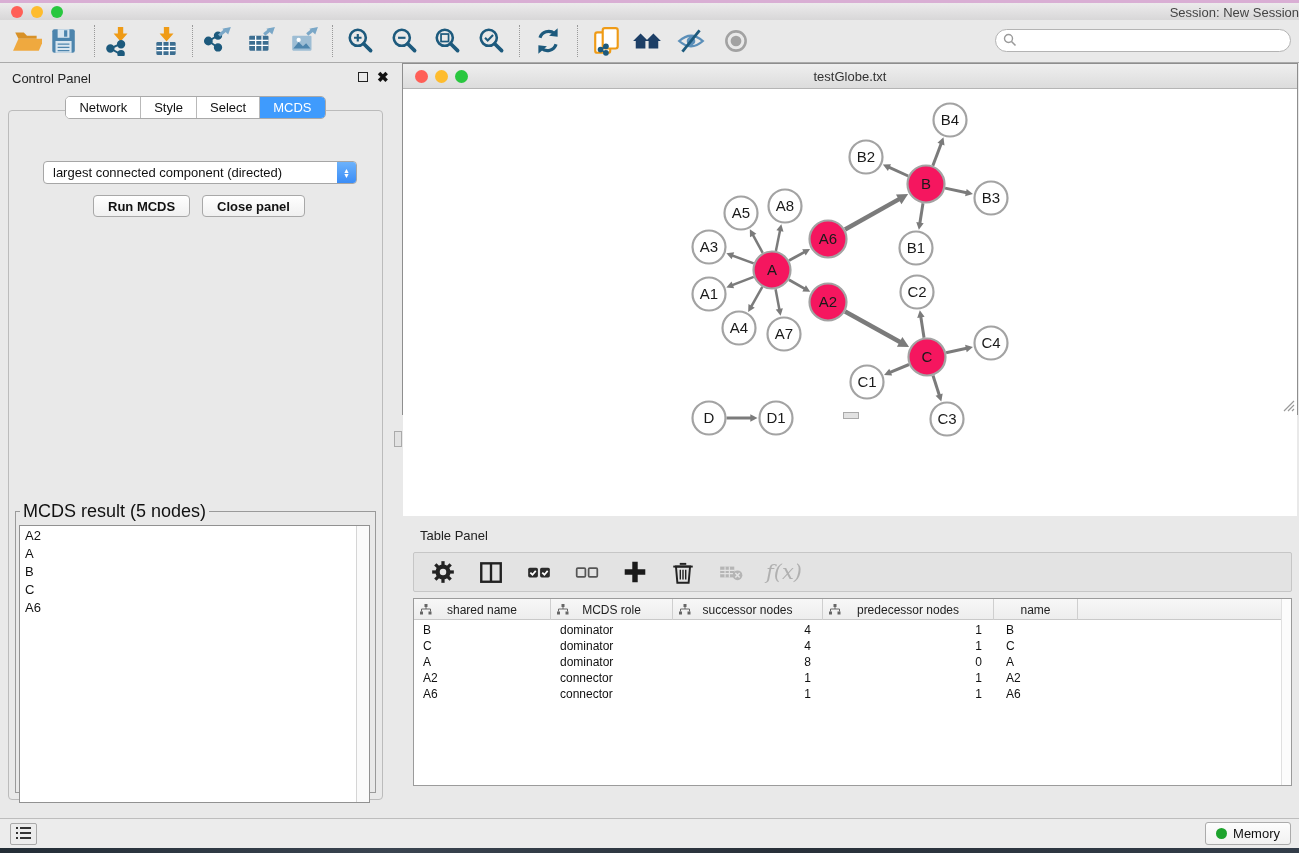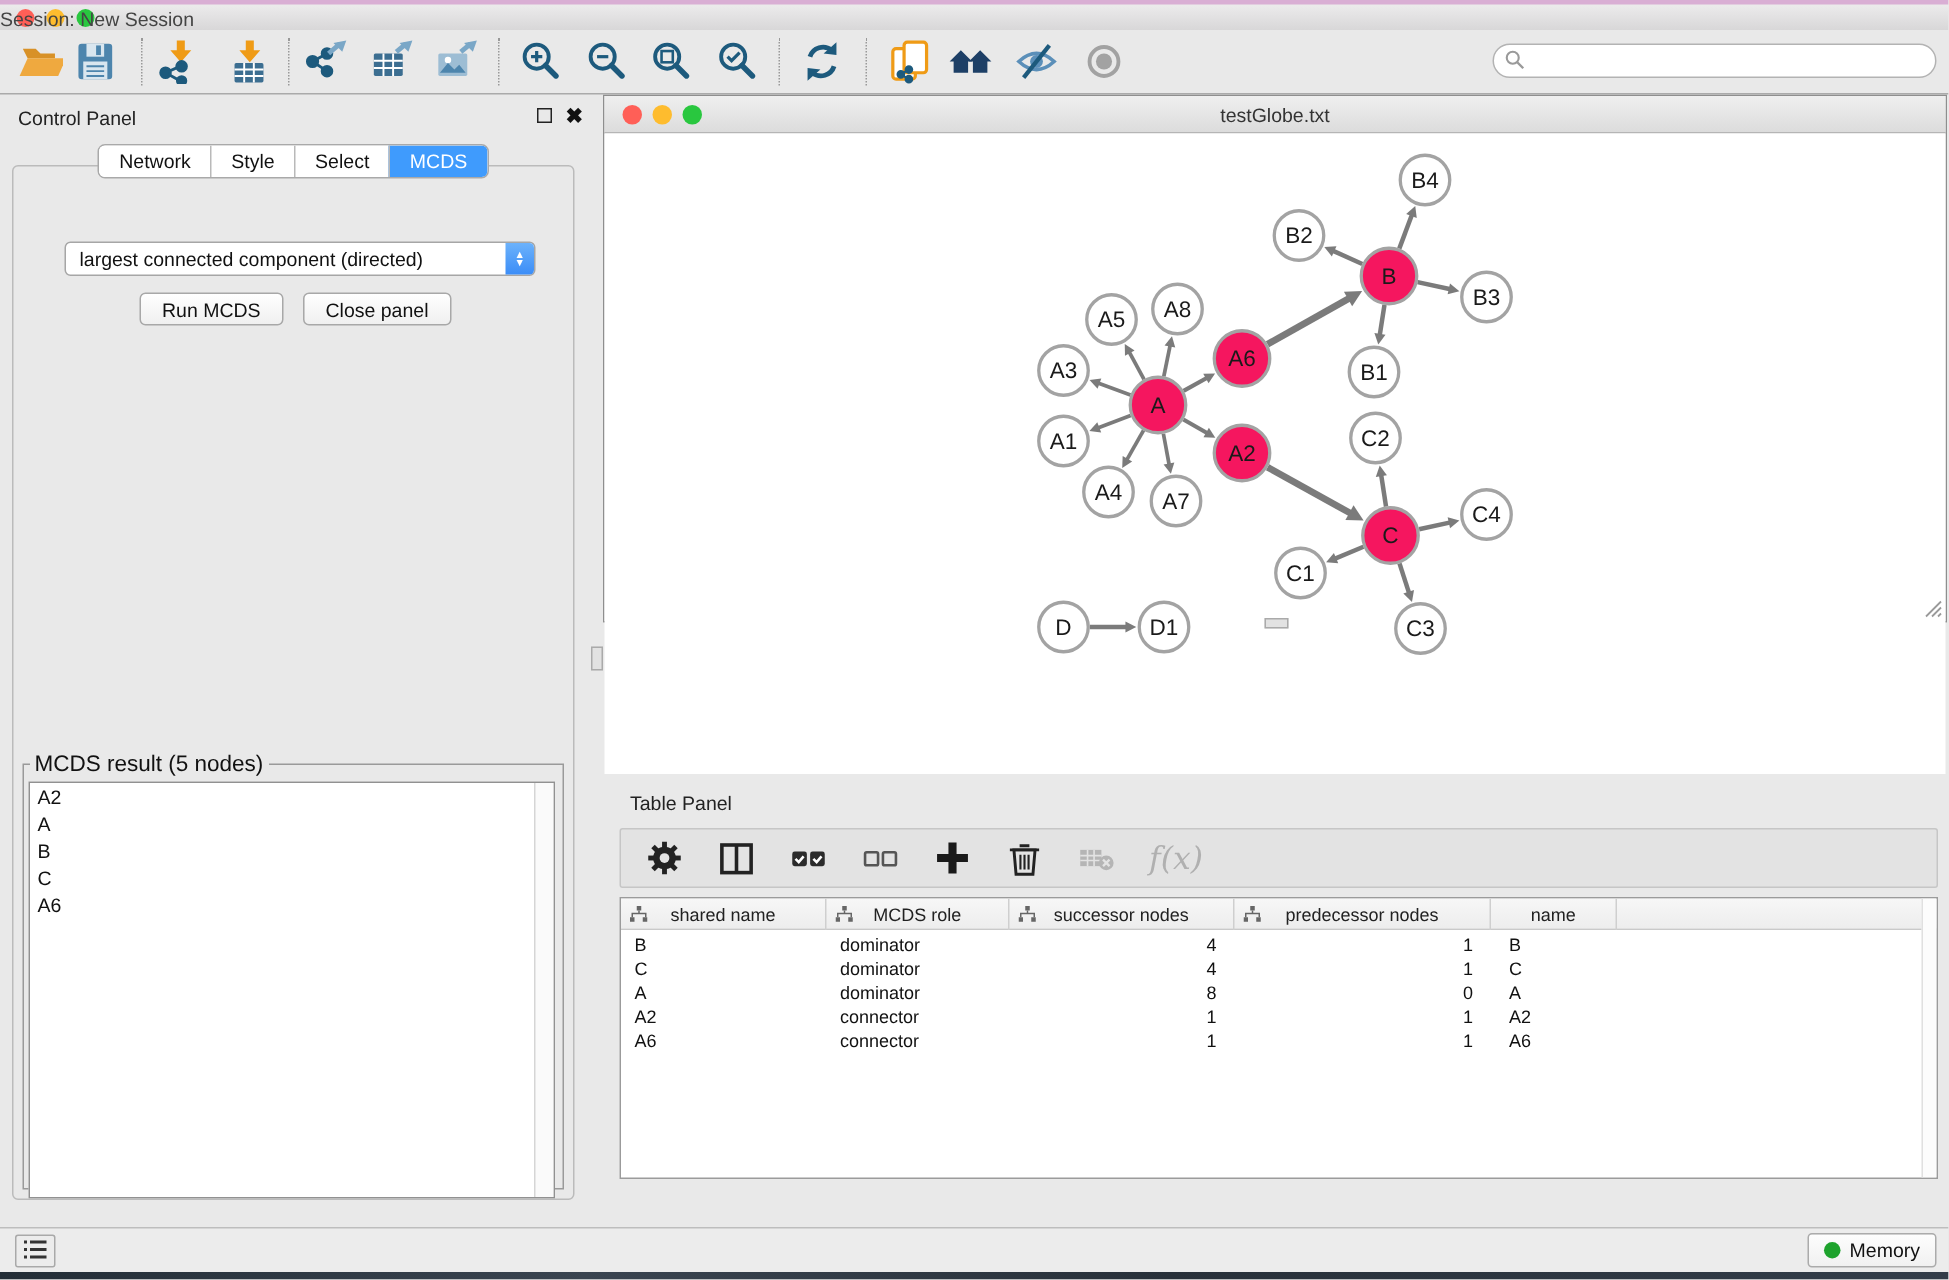--- a/index.html
+++ b/index.html
@@ -4,21 +4,21 @@
 <style>
   * { margin:0; padding:0; box-sizing:border-box; }
   html,body { width:1299px; height:853px; overflow:hidden; }
   body { font-family:"Liberation Sans", sans-serif; background:#e9e9e9; position:relative; }
   .abs { position:absolute; }
 
   
   #titlebar { left:0; top:0; width:1299px; height:20px;
     background:linear-gradient(#ecebec,#d8d7d8); border-top:3px solid #d9aed4; }
   #titlebar .tl { width:12px; height:12px; border-radius:50%; top:3px; }
-  #session-title { width:100%; text-align:left; top:2px; font-size:13px; color:#444; }
+  #session-title { width:100%; text-align:right; top:2px; font-size:13px; color:#444; }
 
   
   #toolbar { left:0; top:20px; width:1299px; height:43px; background:#e9e9e9;
     border-bottom:1px solid #aaa; }
   .tbi { top:6px; width:30px; height:30px; cursor:pointer; }
   .tbsep { top:5px; width:0; height:32px; border-left:1px dotted #999; }
   #search-wrap { top:9px; left:995px; width:296px; height:23px; }
   #search-input { width:100%; height:100%; border:1px solid #b3b3b3; border-radius:12px;
     background:#fff; padding:0 8px 0 26px; font-size:13px; outline:none; }
   #search-mag { left:8px; top:4px; }
@@ -39,25 +39,25 @@
   .seg-tab:first-child { border-left:none; }
   .seg-tab.active { background:#3f9bfd; color:#fff; }
   #cp-inner { left:8px; top:47px; width:375px; height:690px; border:1px solid #bbb; border-radius:4px; background:#e9e9e9; }
   #opt-label { left:0; top:30px; width:375px; text-align:center; font-size:13px; font-weight:bold; color:#111; }
   #mcds-select { left:34px; top:50px; width:314px; height:23px; background:#fff; border:1px solid #a6a6a6;
     border-radius:4px; display:flex; align-items:center; cursor:pointer; }
   #mcds-select .val { flex:1; font-size:13px; padding-left:9px; color:#111; white-space:nowrap; }
   #mcds-stepper { width:19px; height:21px; background:linear-gradient(#6cb2fb,#3b8df7); border-radius:0 3px 3px 0;
     display:flex; flex-direction:column; align-items:center; justify-content:center; color:#fff; font-size:7px; line-height:5px; }
   .cp-btn { top:84px; height:22px; background:linear-gradient(#fff,#f0f0f0); border:1px solid #a8a8a8; border-radius:4px;
-    font-size:13px; color:#111; padding:0 14px; cursor:pointer; font-family:"Liberation Sans",sans-serif; }
+    font-size:13px; color:#111; padding:0 14px; cursor:pointer; font-family:"Liberation Sans",sans-serif;font-weight:bold; }
   #run-btn { left:84px; }
   #closep-btn { left:193px; }
   #mcds-fieldset { left:6px; top:390px; width:361px; height:292px; border:1px solid #9a9a9a; background:#e9e9e9; padding:0; }
-  #mcds-fieldset legend { font-size:15px; color:#111; margin-left:4px; padding:0 3px; }
+  #mcds-fieldset legend { font-size:18px; color:#111; margin-left:4px; padding:0 3px; }
   #mcds-list { left:3px; top:3px; width:351px; height:278px; background:#fff; border:1px solid #919191; overflow:hidden; }
   #mcds-scroll { right:0; top:0; width:13px; height:100%; background:#fafafa; border-left:1px solid #d5d5d5; }
   .mcds-item { font-size:13px; color:#111; padding:1.5px 0 1.5px 5px; cursor:default; }
 
   
   #net-window { left:402px; top:0; width:896px; height:352px; background:#fff; border:1px solid #8e8e8e; }
   #net-titlebar { left:0; top:0; width:100%; height:25px; background:linear-gradient(#efefef,#dcdcdc); border-bottom:1px solid #b5b5b5; }
   #net-titlebar .tl { width:13px; height:13px; border-radius:50%; top:6px; }
   #net-title { width:100%; text-align:center; top:5px; font-size:13px; color:#333; }
   #net-canvas { left:0; top:25px; width:894px; height:427px; background:#fff; }

